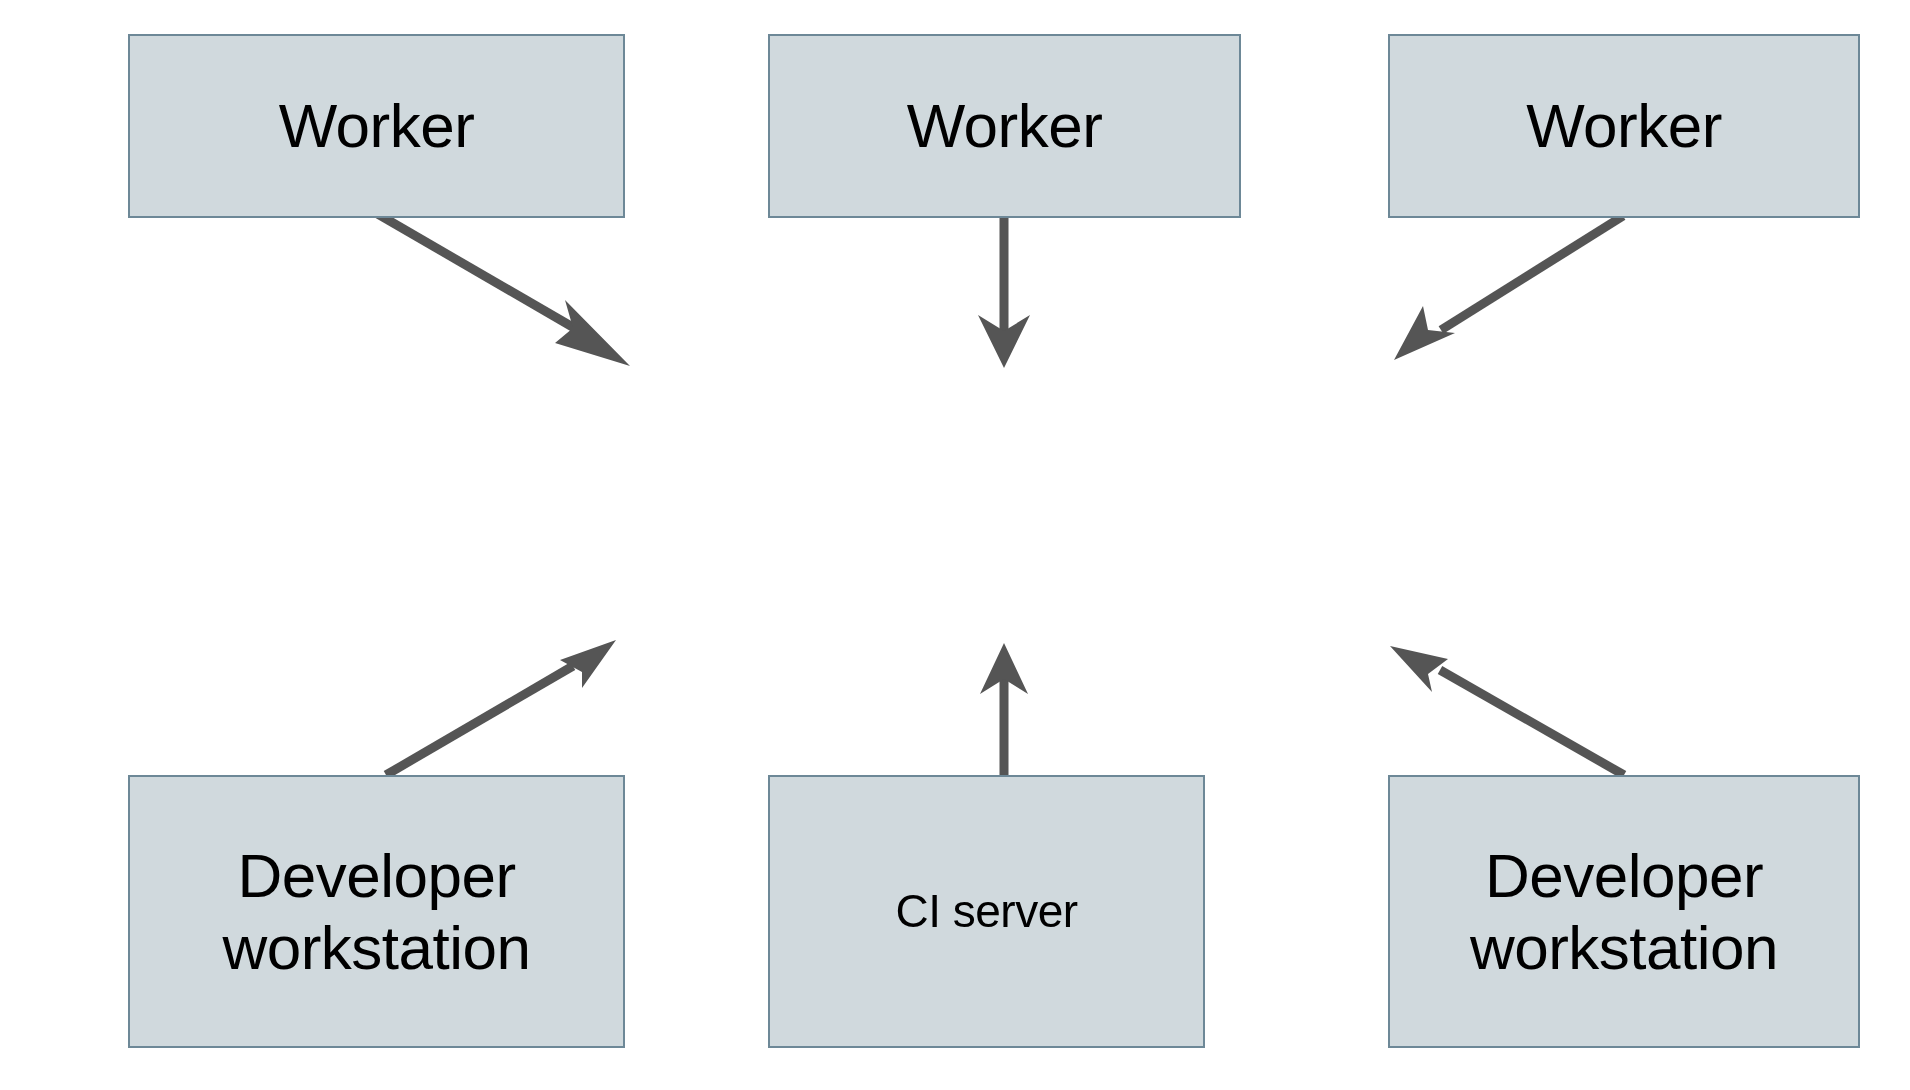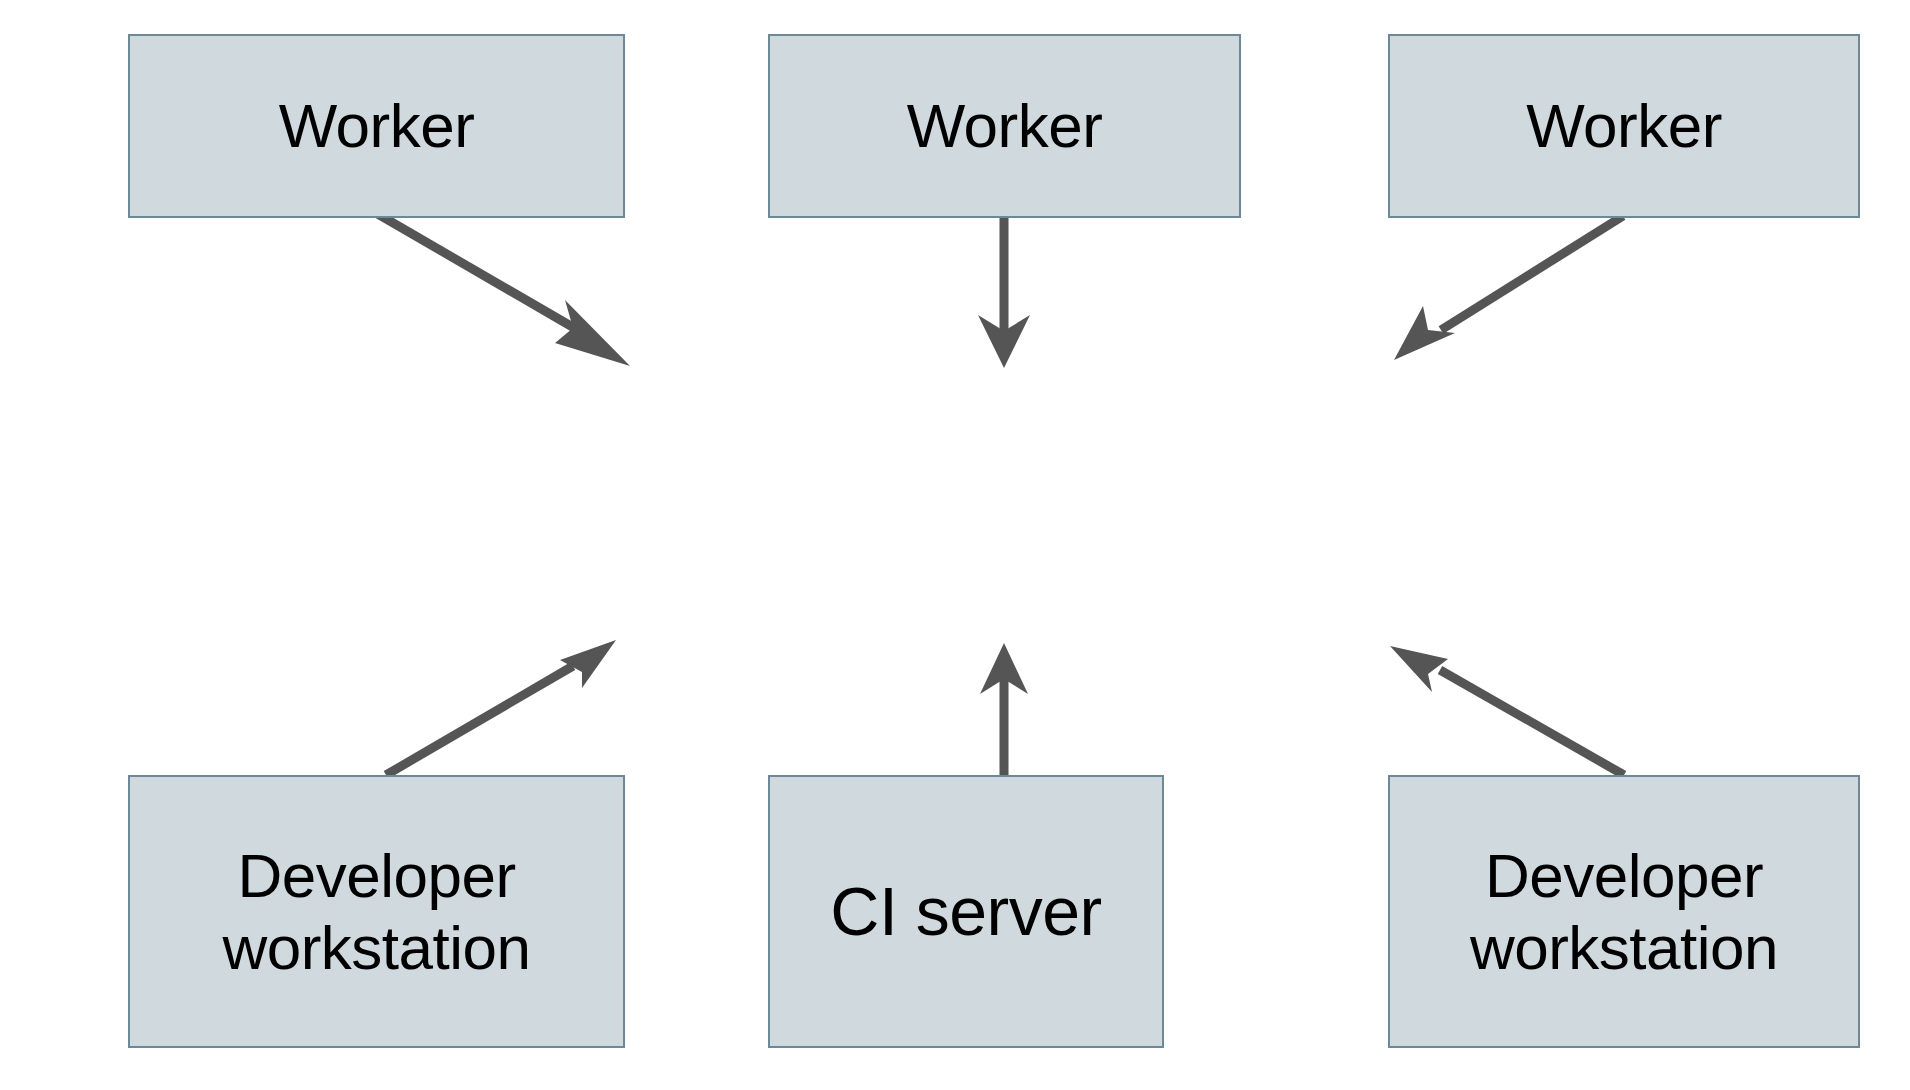--- a/index.html
+++ b/index.html
@@ -51,21 +51,21 @@
   
   #node-worker-left   { left: 100px; top: 34px;  width: 497px; height: 184px; font-size: 62px; }
   #node-worker-center { left: 740px; top: 34px;  width: 473px; height: 184px; font-size: 62px; }
   #node-worker-right  { left: 1360px; top: 34px; width: 472px; height: 184px; font-size: 62px; }
 
   
   #node-build-master  { left: 592px; top: 368px; width: 768px; height: 275px; font-size: 62px; }
 
   
   #node-dev-left  { left: 100px;  top: 775px; width: 497px; height: 273px; font-size: 62px; }
-  #node-ci-server { left: 740px;  top: 775px; width: 396px; height: 273px; font-size: 68px; }
+  #node-ci-server { left: 740px;  top: 775px; width: 437px; height: 273px; font-size: 46px; }
   #node-dev-right { left: 1360px; top: 775px; width: 472px; height: 273px; font-size: 62px; }
 </style>
 </head>
 <body>
 
 <div id="canvas">
 
   <svg id="edges" viewBox="0 0 1910 1090" width="1910" height="1090" xmlns="http://www.w3.org/2000/svg" aria-hidden="true">
 
     <g>

